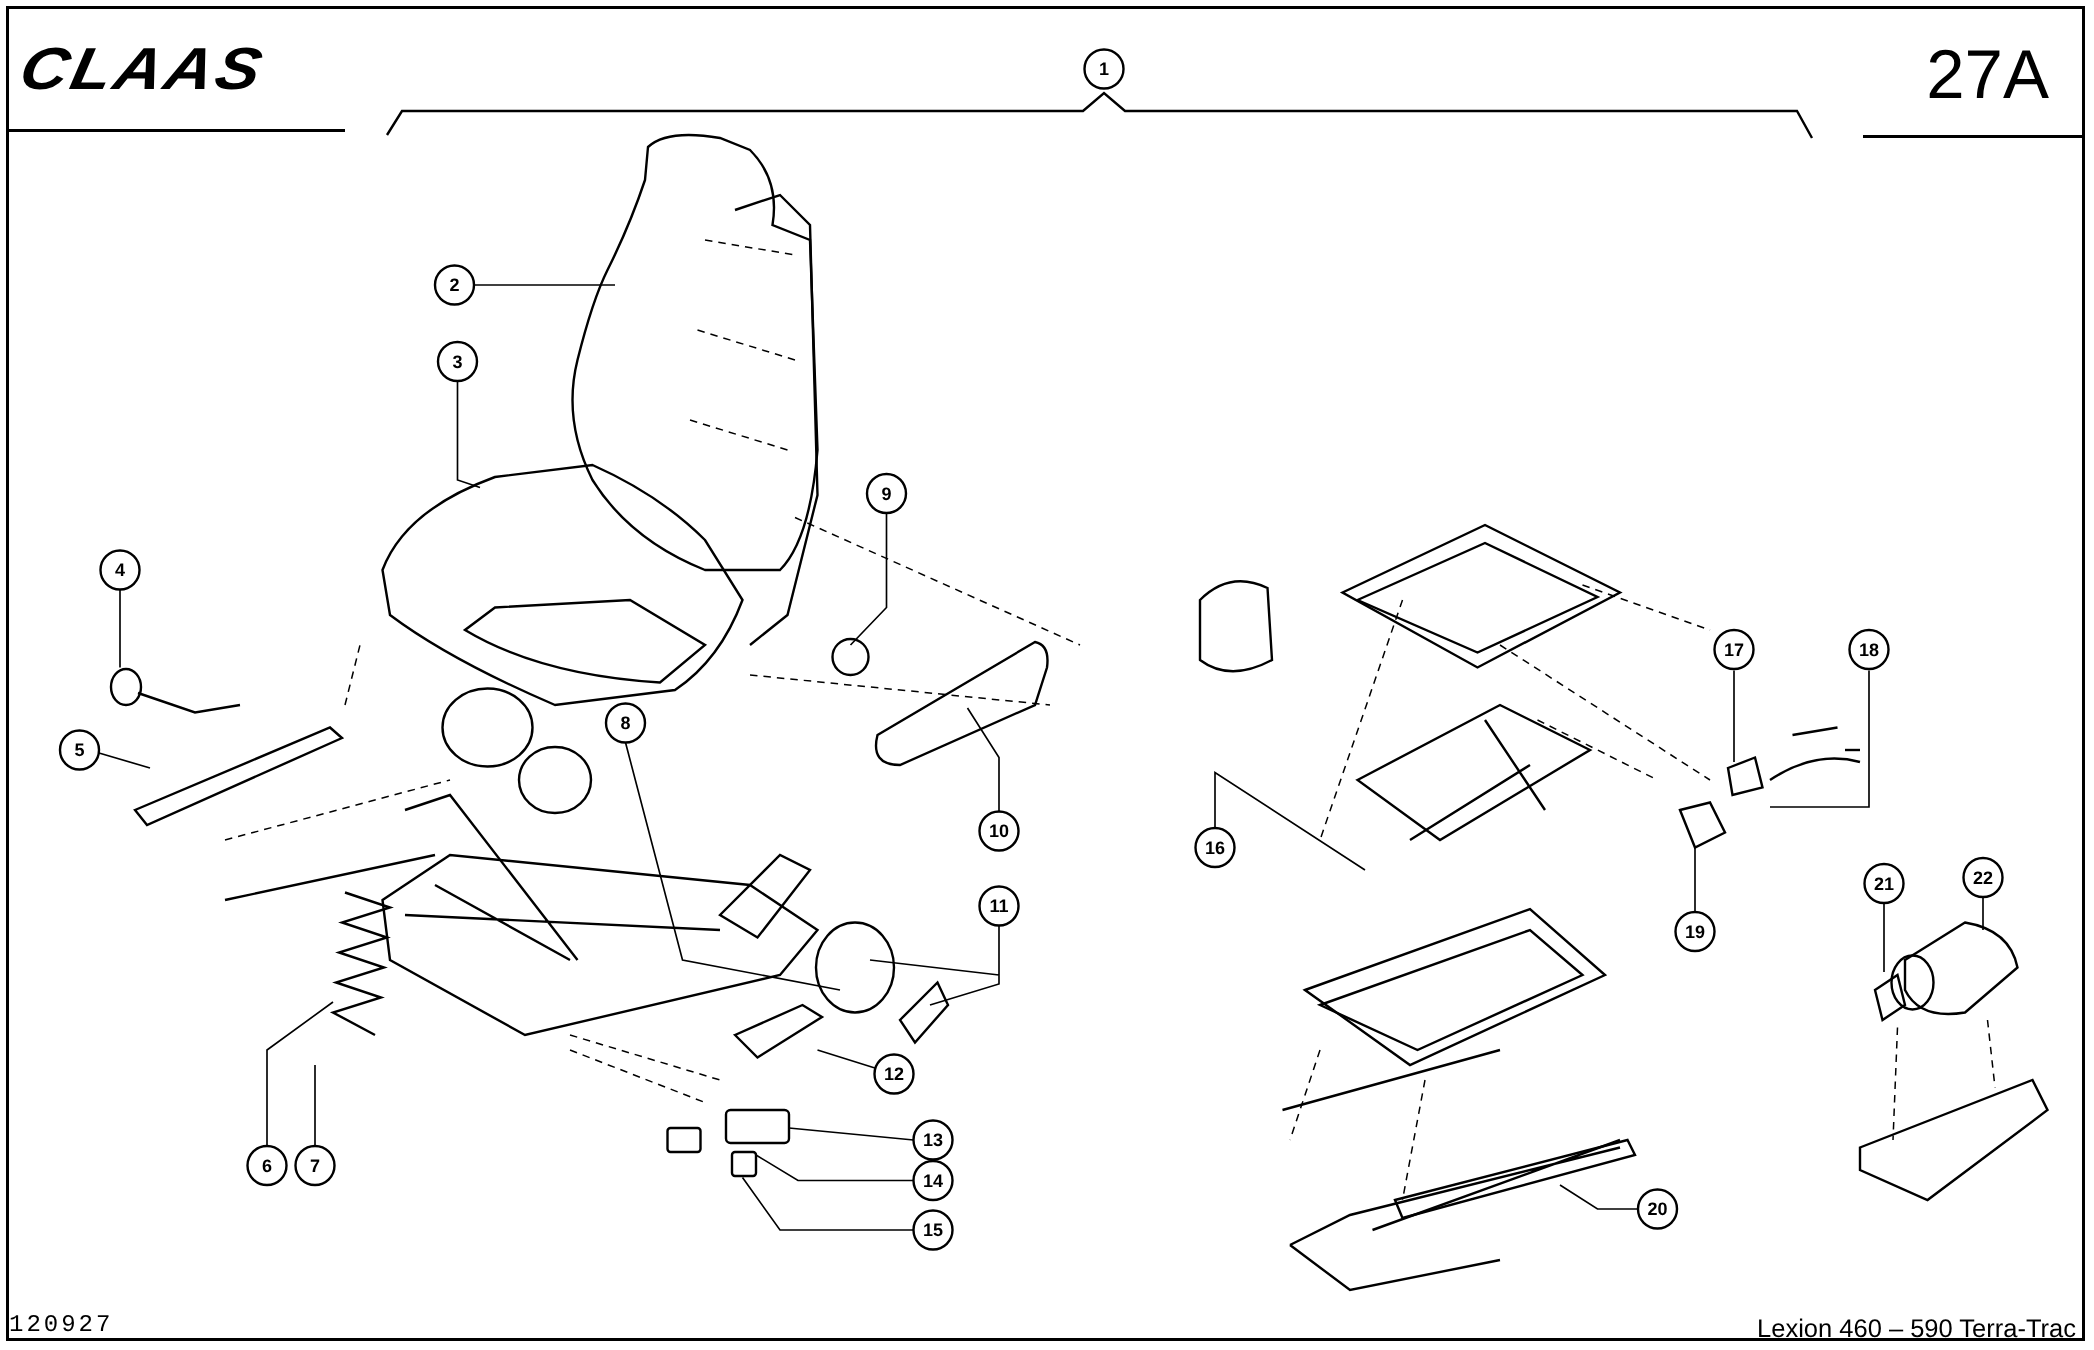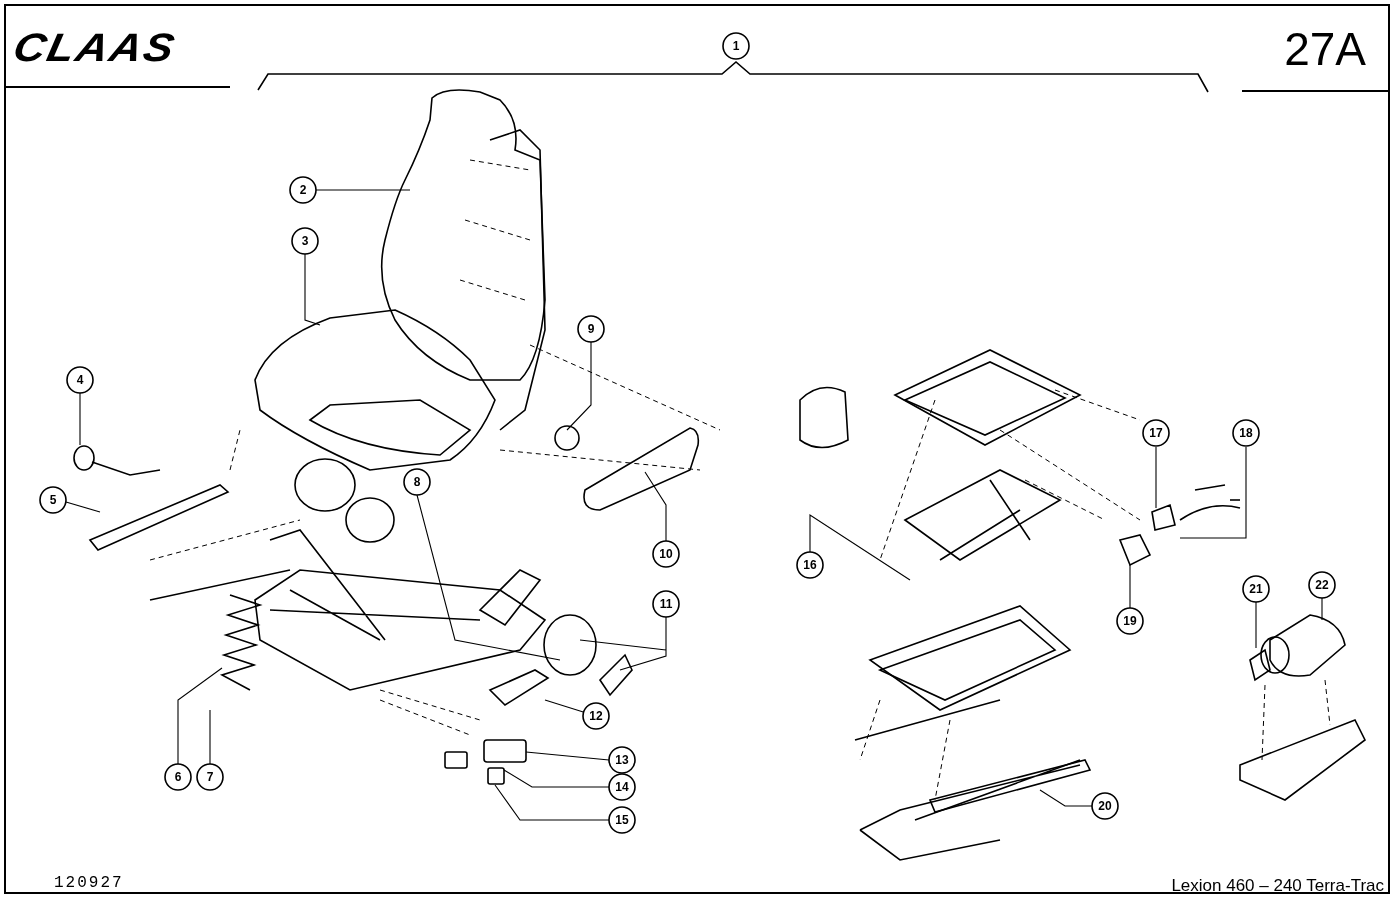--- a/index.html
+++ b/index.html
@@ -2,21 +2,21 @@
 <html><head>
 <meta charset="utf-8">
 <style>
   html,body{margin:0;padding:0;background:#fff;}
   body{width:1396px;height:900px;position:relative;overflow:hidden;font-family:"Liberation Sans",sans-serif;color:#000;}
   .frame{position:absolute;left:4px;top:4px;width:1386px;height:890px;border:2px solid #000;box-sizing:border-box;}
   .logo{position:absolute;left:14px;top:22px;font-family:"Liberation Sans",sans-serif;font-weight:900;font-style:italic;font-size:44px;letter-spacing:2px;transform:skewX(-12deg) scaleY(0.9);}
   .hdr-line-left{position:absolute;left:4px;top:86px;width:226px;height:2px;background:#000;}
   .hdr-line-right{position:absolute;left:1242px;top:90px;width:148px;height:2px;background:#000;}
   .page-no{position:absolute;right:30px;top:22px;font-weight:400;font-size:46px;}
-  .doc-no{position:absolute;left:6px;top:874px;font-family:"Liberation Mono",monospace;font-size:16px;letter-spacing:2px;padding-left:48px;}
+  .doc-no{position:absolute;left:6px;top:874px;font-family:"Liberation Mono",monospace;font-size:16px;letter-spacing:2px;}
   .model{position:absolute;right:12px;top:876px;font-size:17px;}
   svg.diagram{position:absolute;left:0;top:0;}
   .callout circle{fill:#fff;stroke:#000;stroke-width:1.6;}
   .callout text{font-family:"Liberation Sans",sans-serif;font-weight:700;font-size:12px;text-anchor:middle;dominant-baseline:central;}
   .part{fill:none;stroke:#000;stroke-width:1.6;}
   .dash{fill:none;stroke:#000;stroke-width:1;stroke-dasharray:5 4;}
   .lead{fill:none;stroke:#000;stroke-width:1.1;}
 </style>
 </head>
 <body>
@@ -200,13 +200,13 @@
       <circle cx="1256" cy="589" r="13"></circle>
       <text x="1256" y="589">21</text>
     </g>
   <g class="callout">
       <circle cx="1322" cy="585" r="13"></circle>
       <text x="1322" y="585">22</text>
     </g>
 </svg>
 
 <div class="doc-no">120927</div>
-<div class="model">Lexion 460 – 240 Terra-Trac</div>
+<div class="model">Lexion 460 – 590 Terra-Trac</div>
 
 </body></html>

